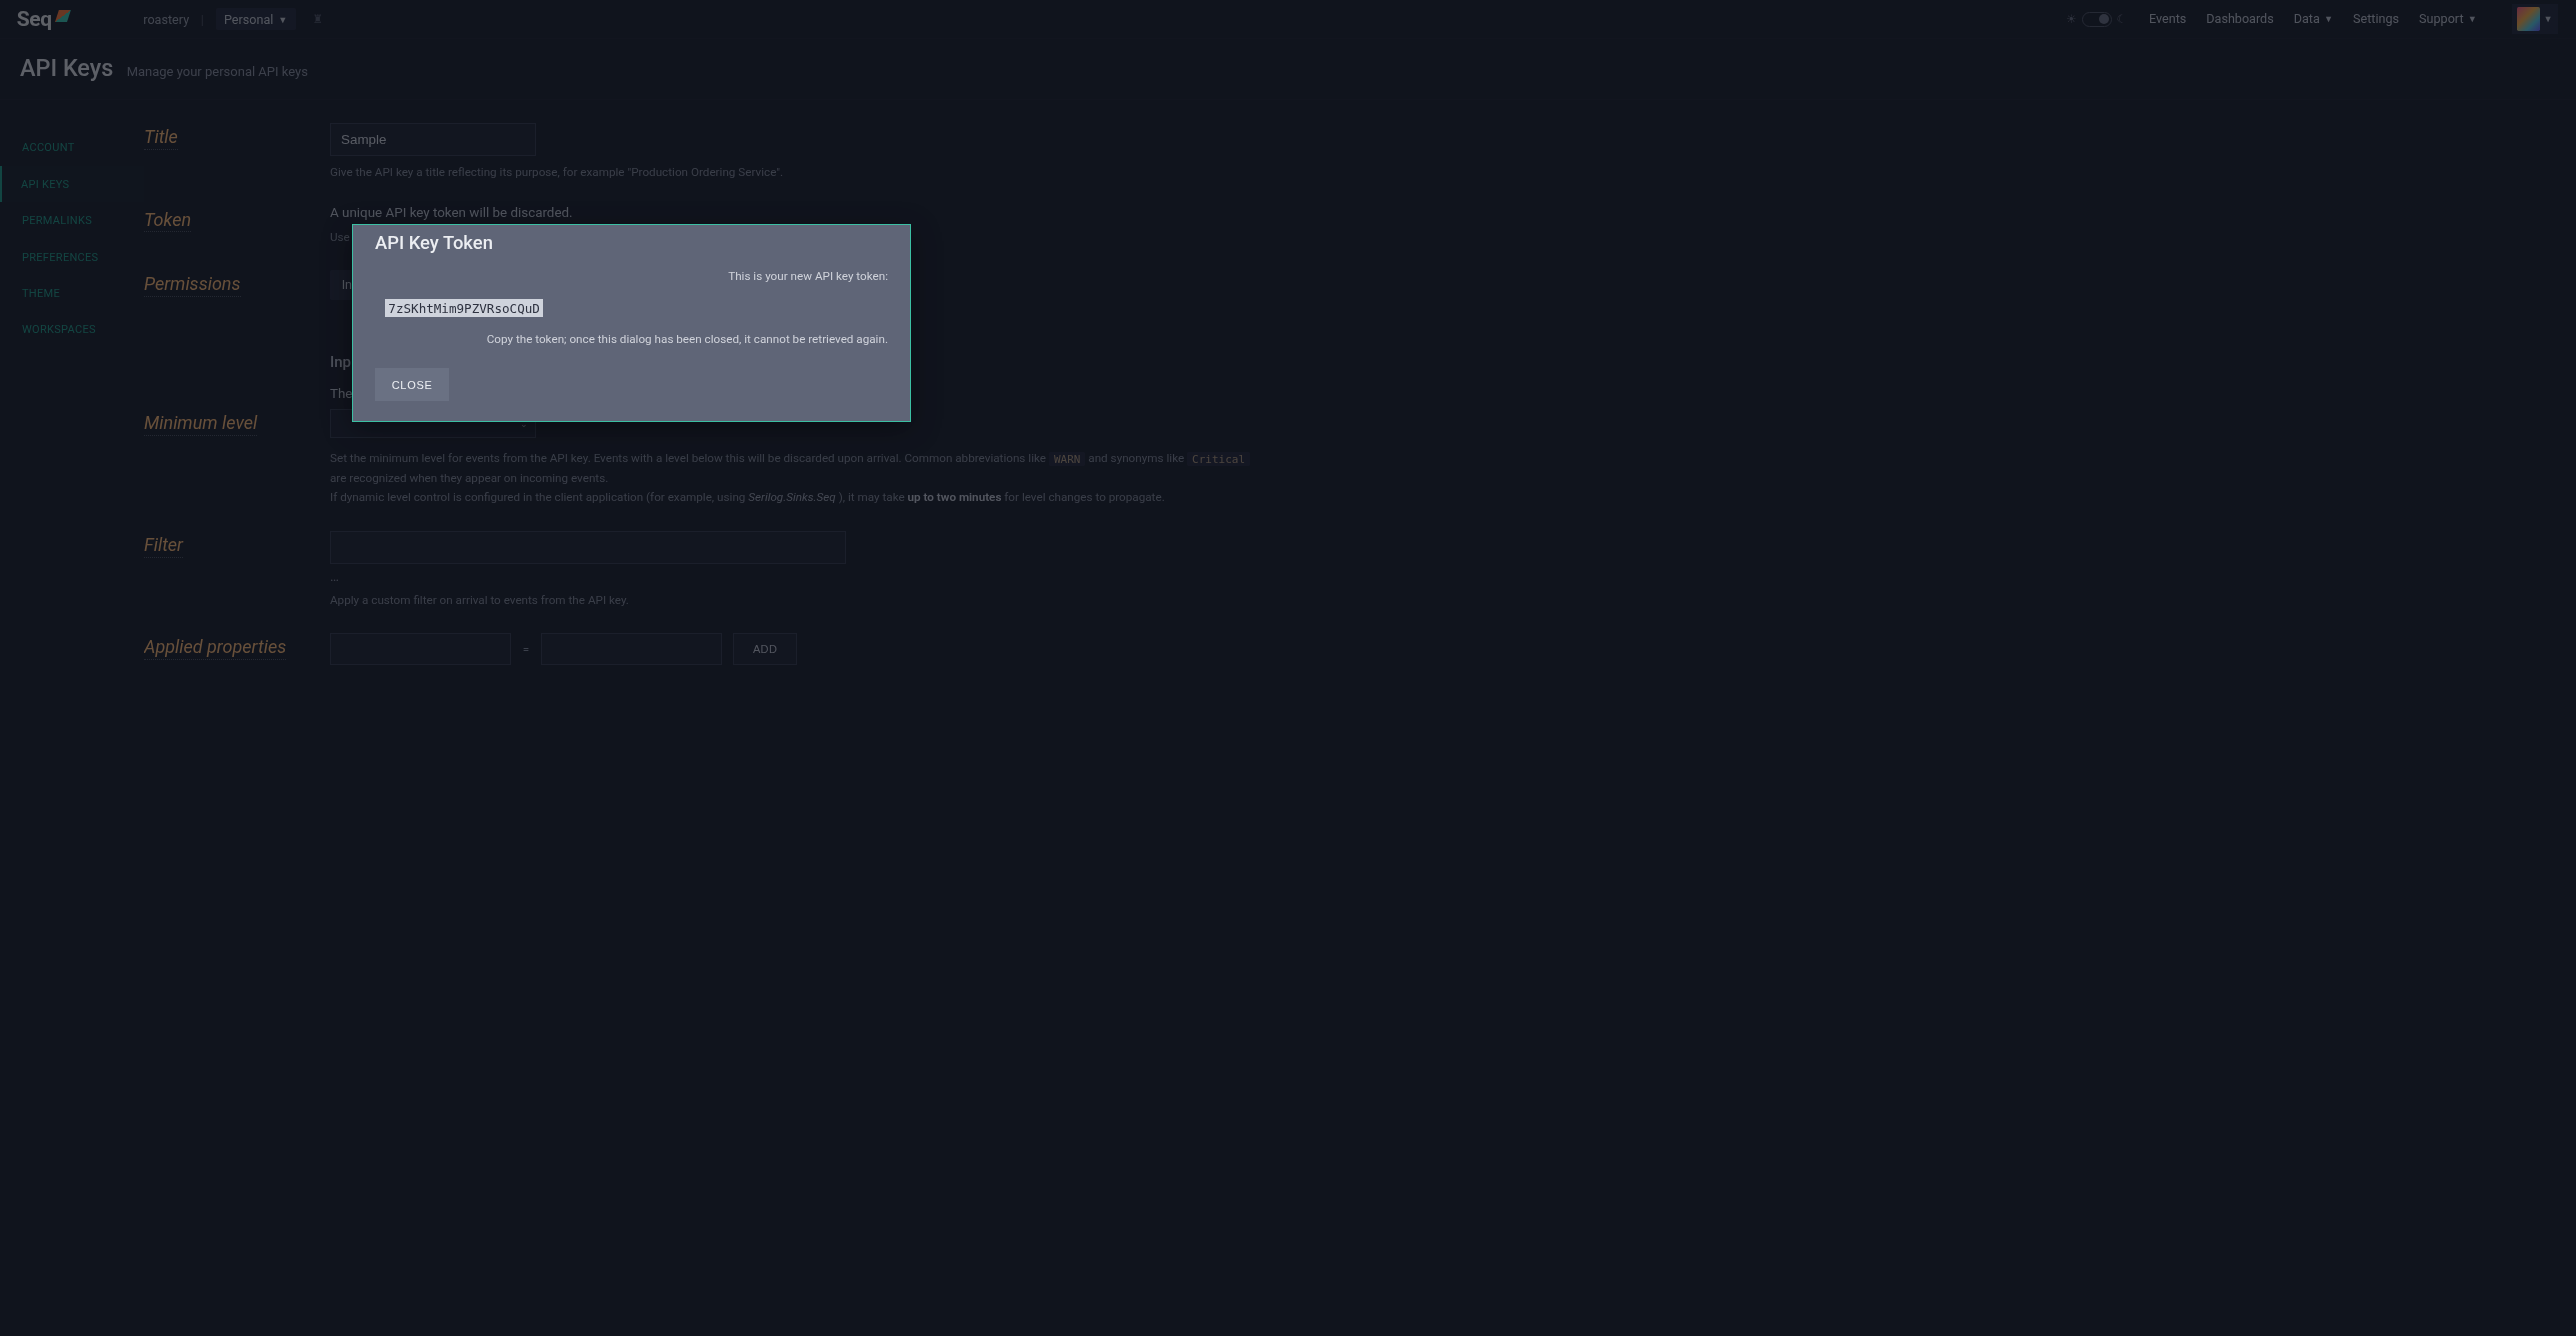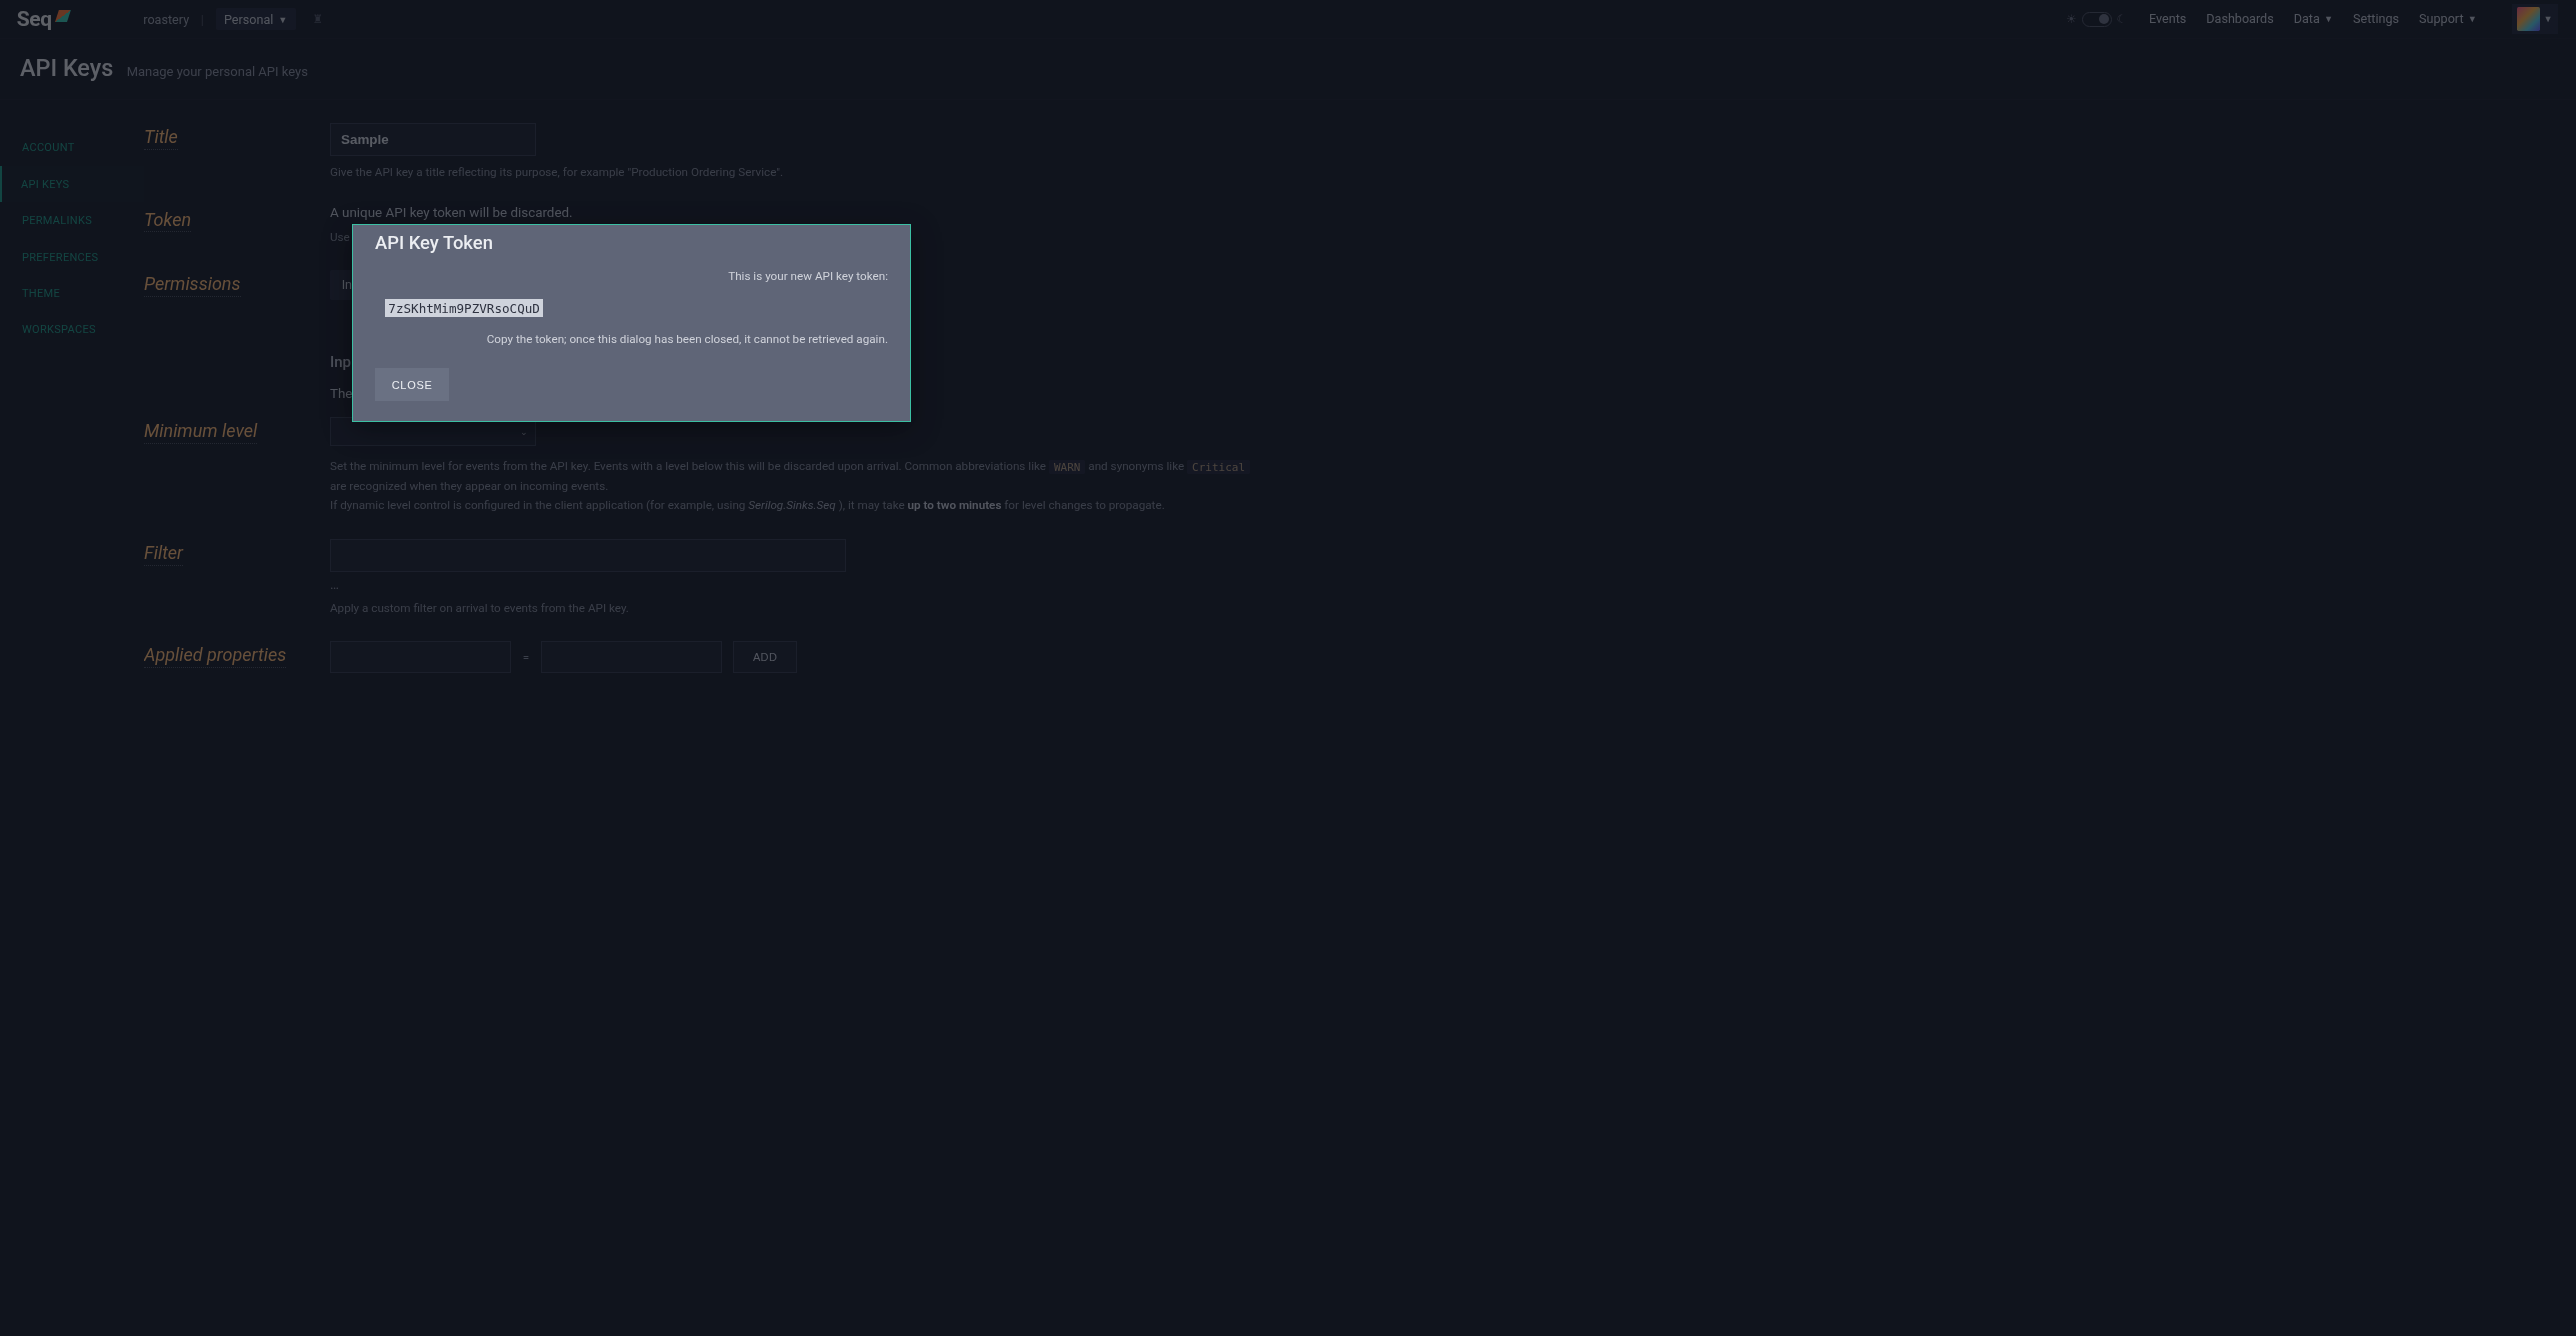--- a/index.html
+++ b/index.html
@@ -108,21 +108,21 @@
   .form-label {
     display: inline-block; font-size: 18px; color: #fdba74;
     border-bottom: 0.8px dotted #4c5160; padding-bottom: 1.7px; font-style: italic;
   }
   .form-field-col { flex: 1; max-width: 921px; }
 
   .text-input {
     width: 206px; height: 33px;
     background: #1e2231; border: 0.8px solid #363c4d;
     color: #d6d9e0; font-size: 13.4px; padding: 0 10px;
-    font-weight: 700;
+    font-weight: 400;
   }
   .help { margin-top: 8.4px; color: #858b99; font-size: 11.7px; line-height: 1.5; }
   .field-title-text { font-size: 13.4px; color: #c1c6d0; }
   .chip {
     display: inline-flex; align-items: center; height: 30px;
     padding: 0 11.7px; background: #262a3b; color: #c8ccd6;
     border-radius: 1.7px; font-size: 12.6px;
   }
   .perm-chev { font-size:9.2px; color:#8a90a0; margin-left:15px; }
 
@@ -287,21 +287,21 @@
         <span class="form-label">Permissions</span>
       </div>
       <div class="form-field-col">
         <span class="chip">
           <span>Ing</span>
           <span class="perm-chev">▾</span>
         </span>
       </div>
     </div>
 
-    <div class="form-row" style="margin-bottom:16px;">
+    <div class="form-row" style="margin-bottom:8px;">
       <div class="form-label-col"></div>
       <div class="form-field-col">
         <span class="section-heading">Inp</span>
         <div class="field-title-text" style="margin-top:5px;">The</div>
       </div>
     </div>
 
     <div class="form-row">
       <div class="form-label-col">
         <span class="form-label">Minimum level</span>

